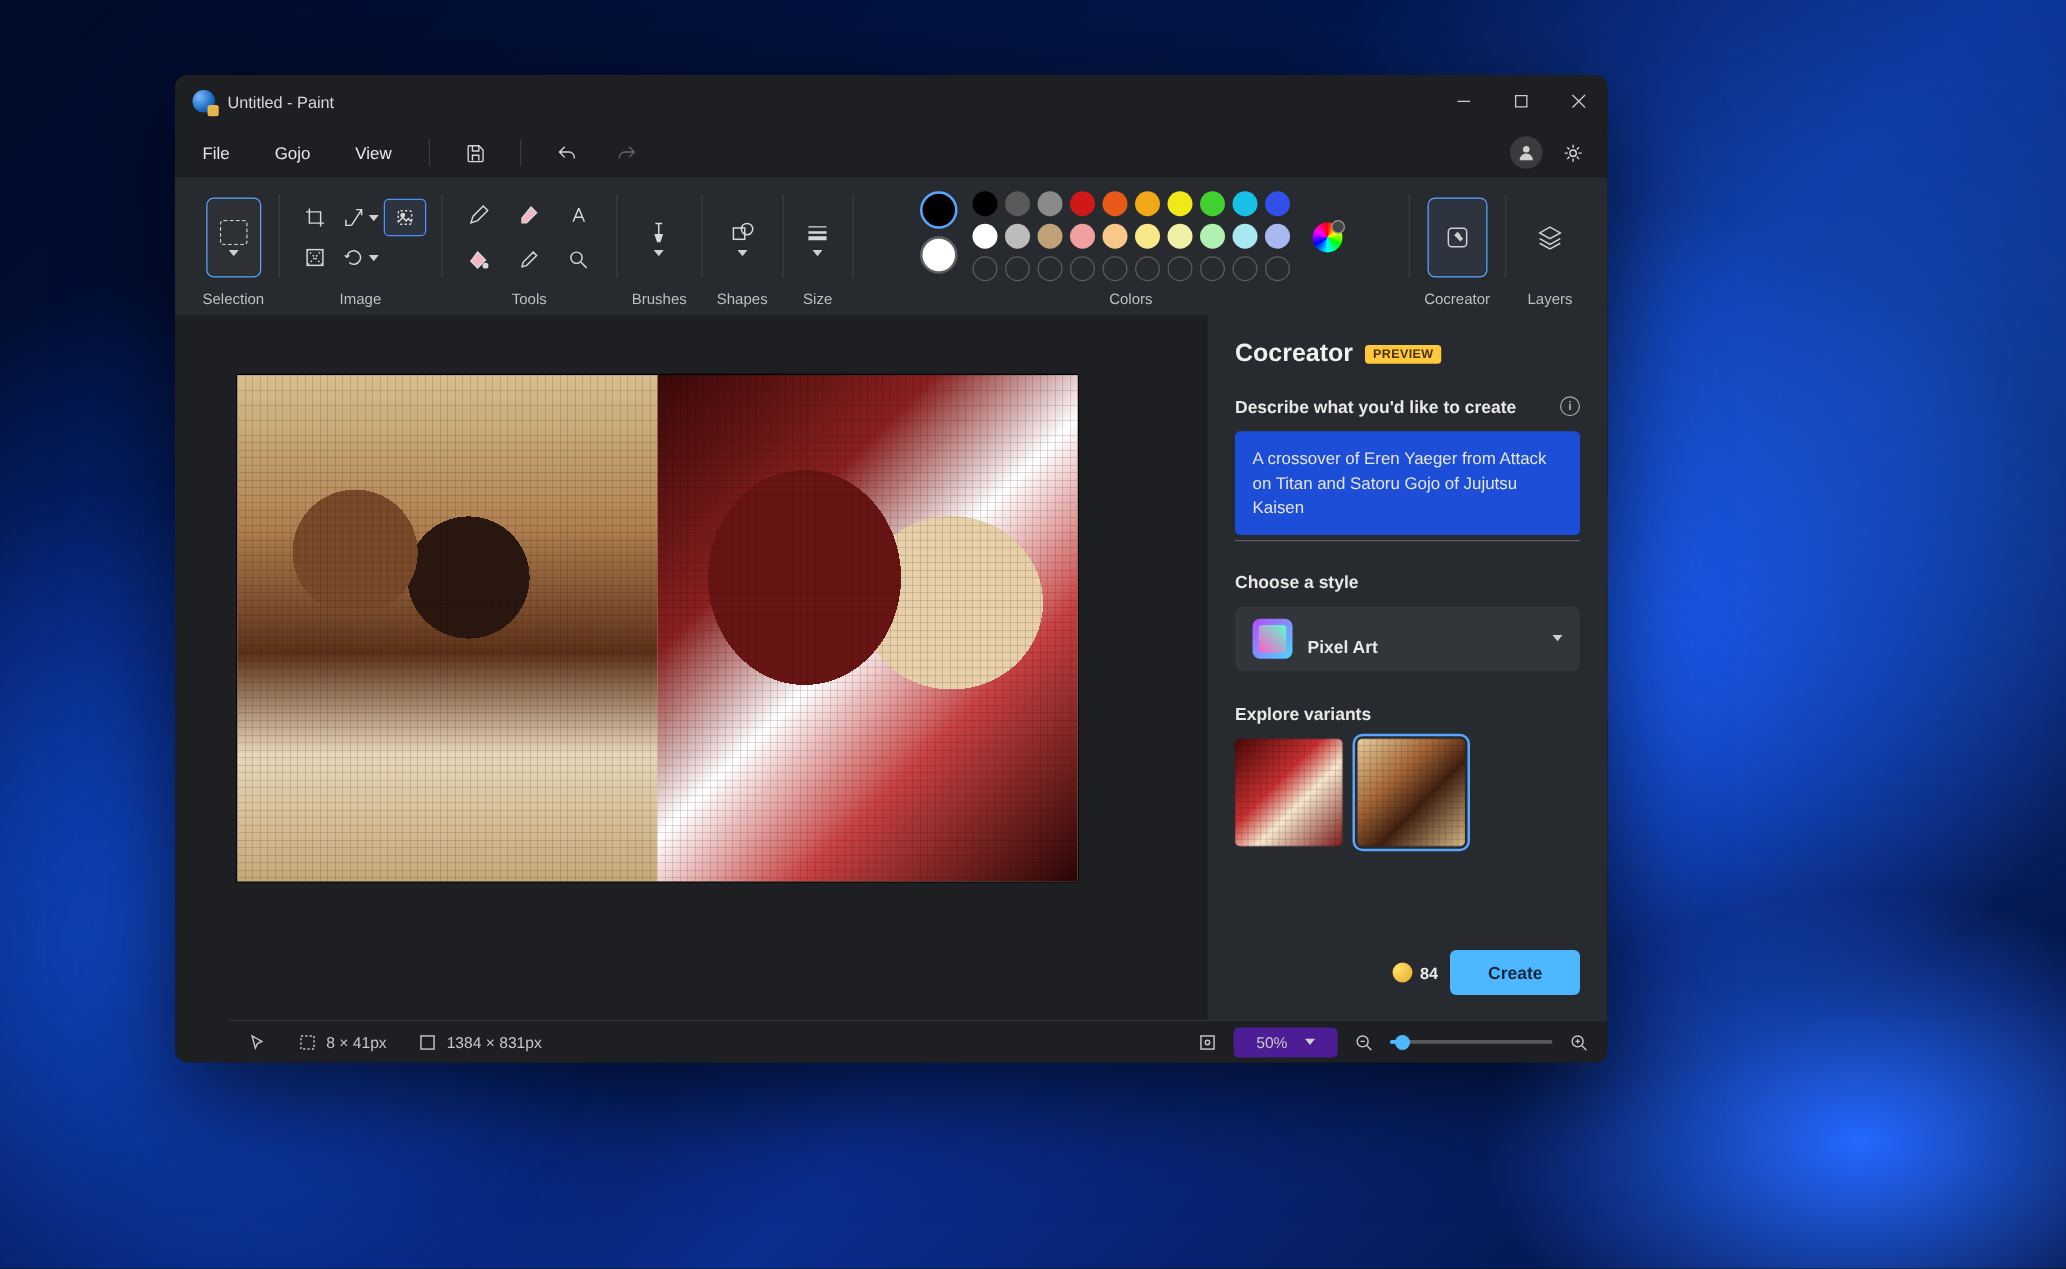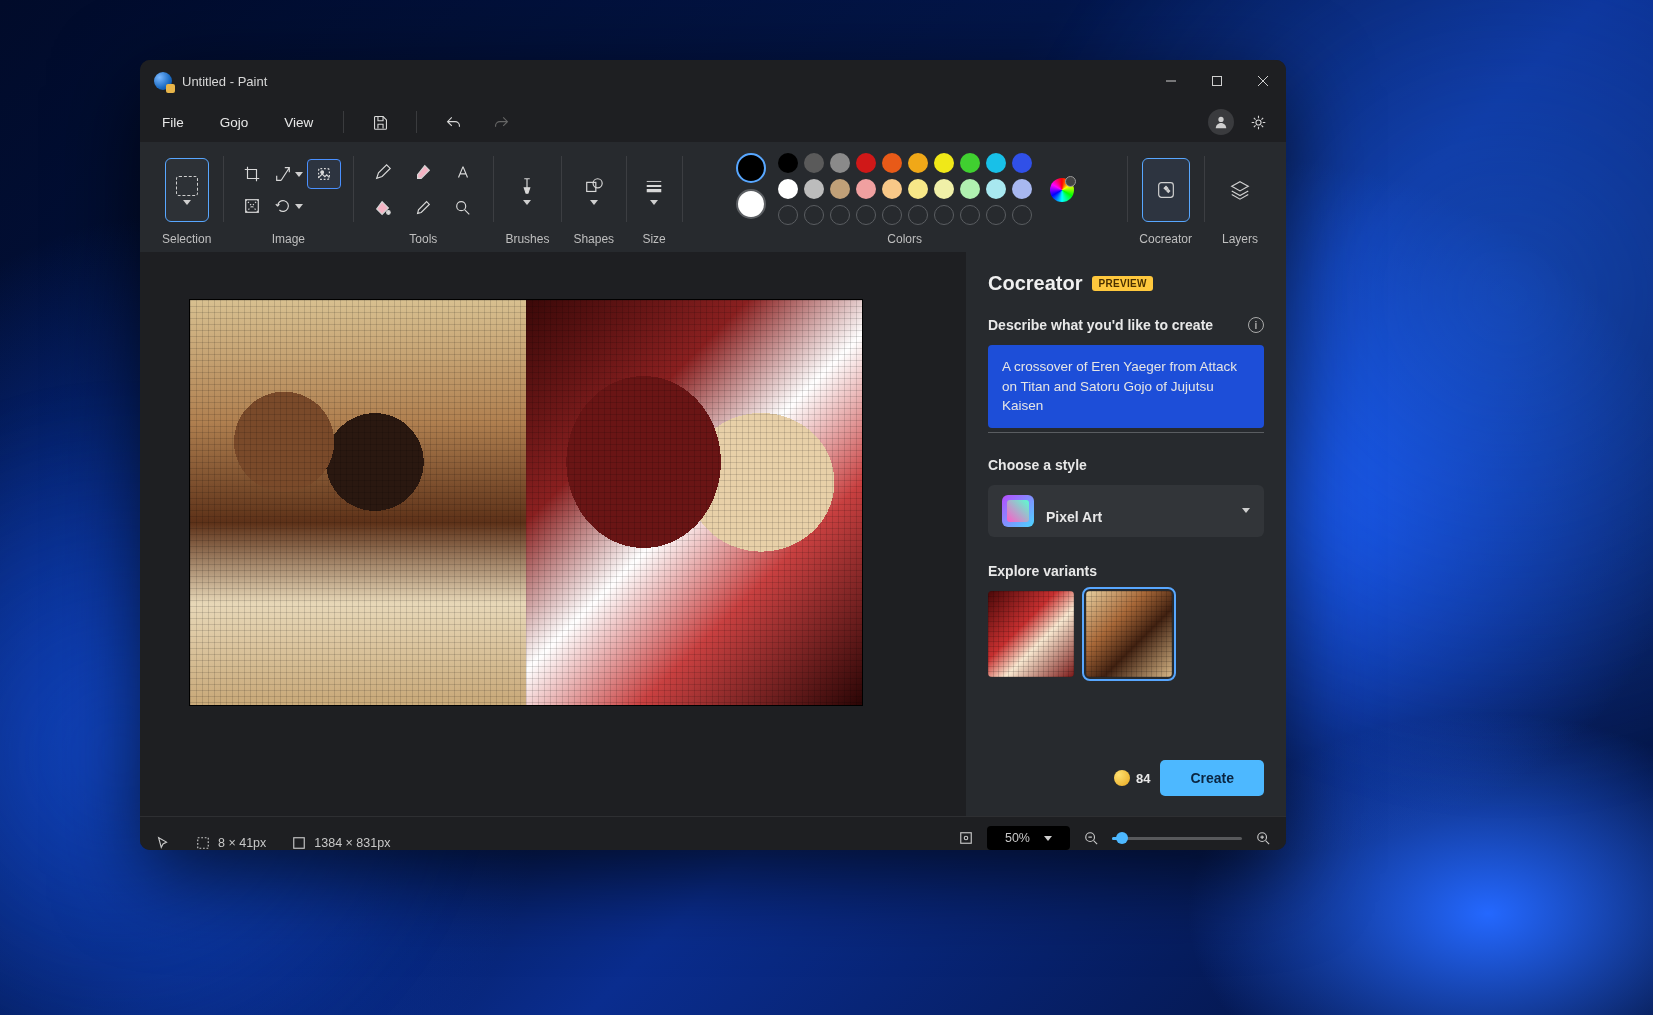--- a/index.html
+++ b/index.html
@@ -183,25 +183,25 @@
   linear-gradient(135deg,#e8d0a0 0%,#a86838 35%,#402010 60%,#d8b888 100%);
   outline:2px solid #58a7ff;outline-offset:2px;border-radius:4px;
 }
 .variant::after{content:"";display:block;width:100%;height:100%;
   background-image:linear-gradient(#00000025 1px,transparent 1px),linear-gradient(90deg,#00000025 1px,transparent 1px);
   background-size:5px 5px;}
 .panel-footer{display:flex;align-items:center;gap:10px;margin-top:20px;}
 .credits{display:flex;align-items:center;gap:6px;font-size:13px;font-weight:600;margin-left:auto;}
 .coin{width:16px;height:16px;border-radius:50%;background:radial-gradient(circle at 30% 30%,#ffe070,#e8a820);}
 .create-btn{background:#4db8ff;color:#0a2540;border:none;border-radius:5px;padding:10px 30px;font-size:14px;font-weight:600;text-align:right;}
-.statusbar{height:34px;background:#1e1f22;border-top:1px solid #2e2f32;display:flex;align-items:flex-end;padding:0 16px;gap:26px;font-size:12.5px;color:#c8c8c8;}
+.statusbar{height:34px;background:#1e1f22;border-top:1px solid #2e2f32;display:flex;align-items:center;padding:0 16px;gap:26px;font-size:12.5px;color:#c8c8c8;margin-left:43px;}
 .sb-item{display:flex;align-items:center;gap:8px;}
 .sb-item svg{width:14px;height:14px;fill:none;stroke:#c8c8c8;stroke-width:1.3;}
 .sb-right{margin-left:auto;display:flex;align-items:center;gap:14px;}
-.zoom-select{background:#000000;border-radius:4px;padding:5px 18px;display:flex;align-items:center;gap:14px;}
+.zoom-select{background:#4c1d95;border-radius:4px;padding:5px 18px;display:flex;align-items:center;gap:14px;}
 .zoom-slider{width:130px;height:3px;background:#58595c;border-radius:2px;position:relative;}
 .zoom-slider::before{content:"";position:absolute;left:0;width:8%;height:100%;background:#4db8ff;border-radius:2px;}
 .zoom-thumb{position:absolute;left:8%;top:50%;transform:translate(-50%,-50%);width:12px;height:12px;border-radius:50%;background:#4db8ff;}
 .zc{width:0;height:0;border-left:4px solid transparent;border-right:4px solid transparent;border-top:5px solid #cfcfcf;}
 </style>
 </head>
 <body>
 
 <div class="wallpaper"></div>
 

